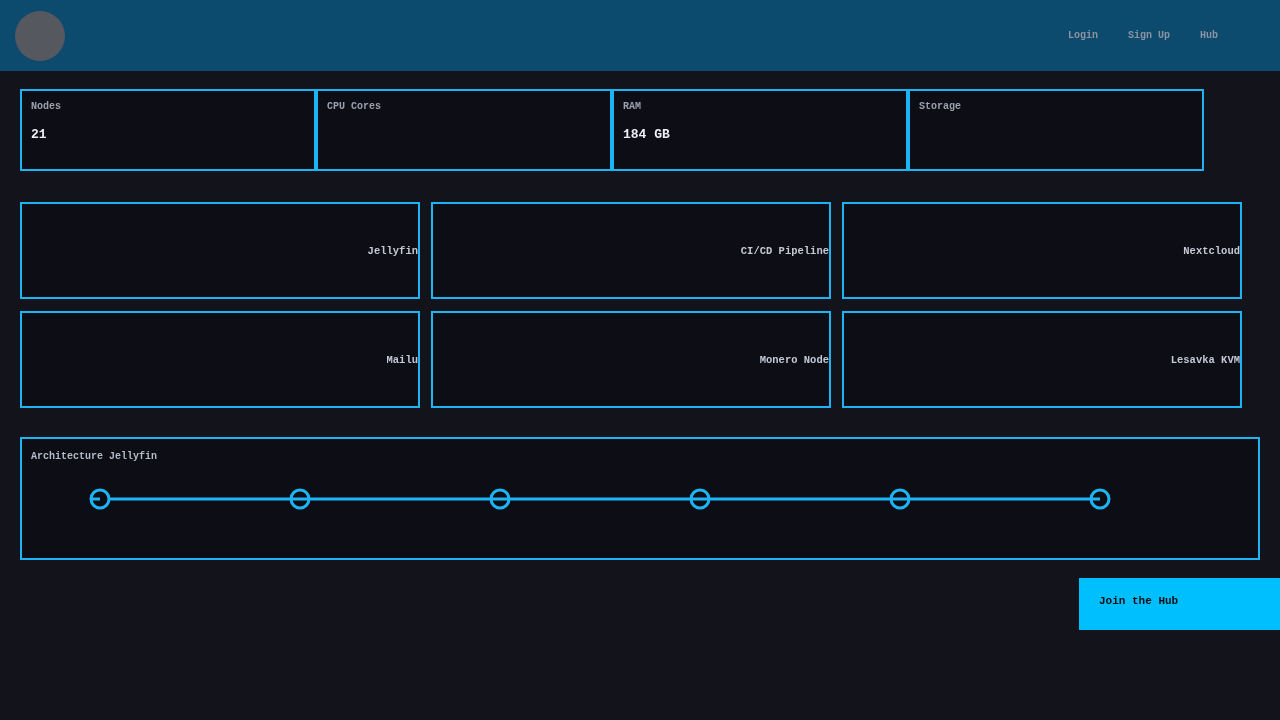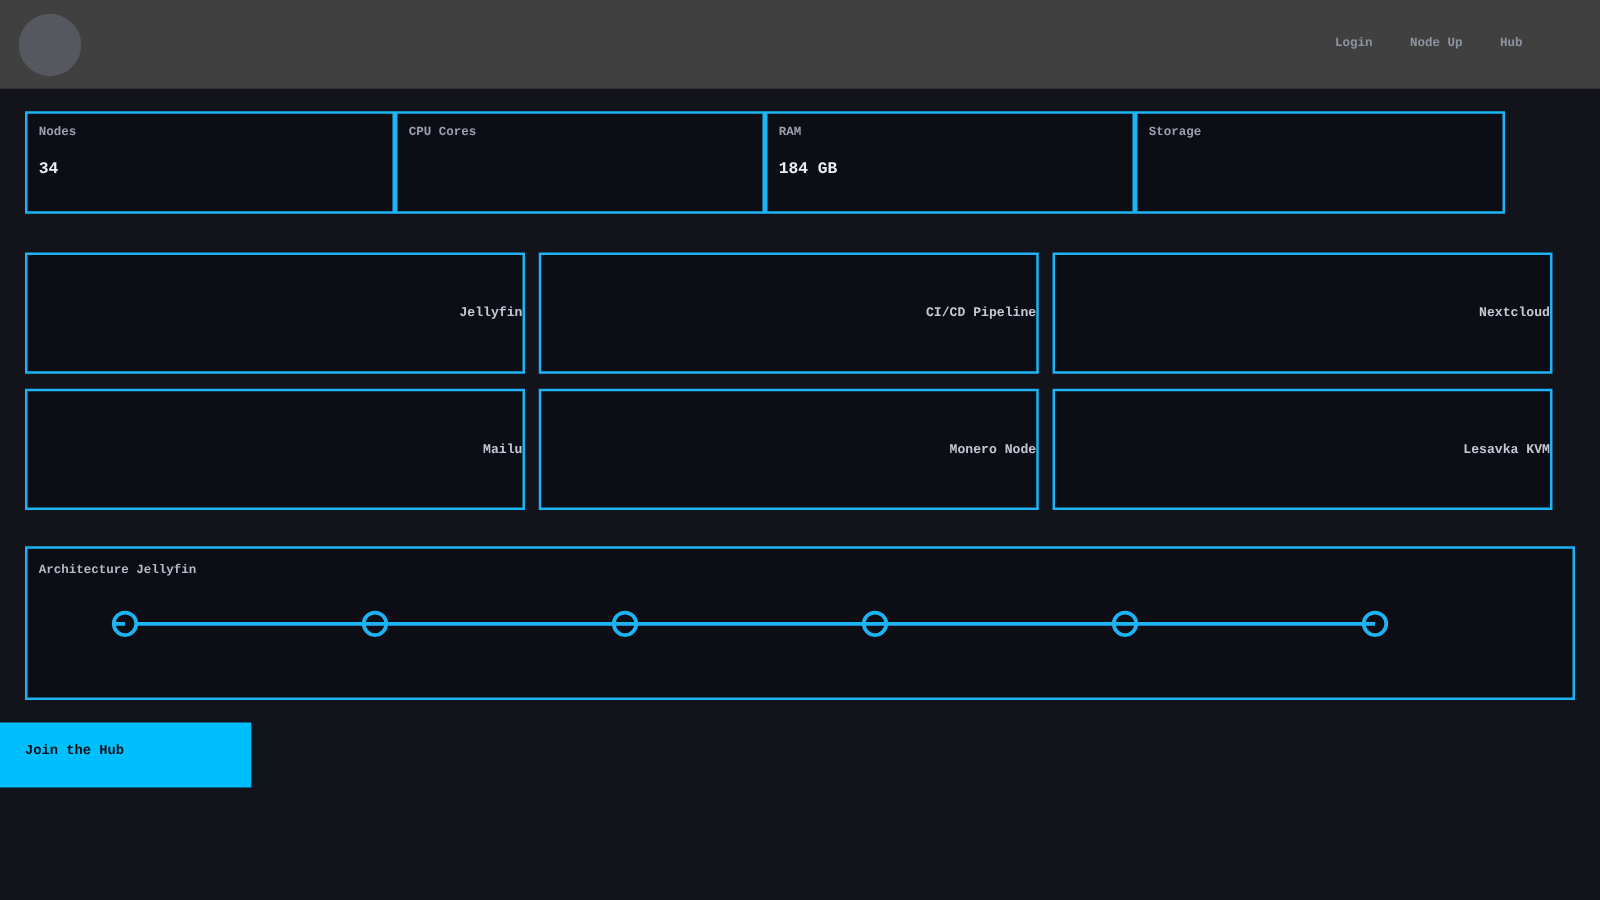--- a/index.html
+++ b/index.html
@@ -6,21 +6,21 @@
   html,body { width:1280px; height:720px; }
   body {
     background:#12131b;
     font-family:"Liberation Mono","DejaVu Sans Mono",monospace;
     font-weight:bold;
     overflow:hidden;
   }
 
   
   .topbar {
-    height:71px; background:#404040;
+    height:71px; background:#0c4a6e;
     display:flex; align-items:center; justify-content:space-between;
     padding:0 62px 0 15px;
   }
   .avatar { width:50px; height:50px; border-radius:50%; background:#56585f; cursor:pointer; }
   .nav { display:flex; align-items:center; gap:30px; }
   .nav a {
     color:#8e93a1; font-size:10px; text-decoration:none; cursor:pointer;
   }
 
   
@@ -50,46 +50,46 @@
   
   .arch {
     position:relative; margin:29px 0 0 20px;
     width:1240px; height:123px;
     background:#0d0e15; border:2.5px solid #1db4f5;
   }
   .arch-title { position:absolute; top:12px; left:9px; color:#b4bac6; font-size:10px; }
   .arch svg { position:absolute; left:0; top:0; }
 
   
-  .cta-wrap { display:flex; justify-content:flex-start; }
+  .cta-wrap { display:flex; justify-content:flex-end; }
   .cta {
     margin-top:18px; width:201px; height:52px;
     background:#00bfff; border:none;
     display:flex; align-items:center; padding:0 0 6px 20px;
     color:#0d0f14; font-size:11px;
     font-family:"Liberation Mono","DejaVu Sans Mono",monospace; font-weight:bold;
     cursor:pointer;
   }
 </style>
 </head>
 <body>
 
 <header class="topbar">
   <div class="avatar"></div>
   <nav class="nav">
     <a>Login</a>
-    <a>Node Up</a>
+    <a>Sign Up</a>
     <a>Hub</a>
   </nav>
 </header>
 
 <section class="stats">
   <div class="stat-card">
     <div class="stat-label">Nodes</div>
-    <div class="stat-value">34</div>
+    <div class="stat-value">21</div>
   </div>
   <div class="stat-card">
     <div class="stat-label">CPU Cores</div>
   </div>
   <div class="stat-card">
     <div class="stat-label">RAM</div>
     <div class="stat-value">184 GB</div>
   </div>
   <div class="stat-card">
     <div class="stat-label">Storage</div>

